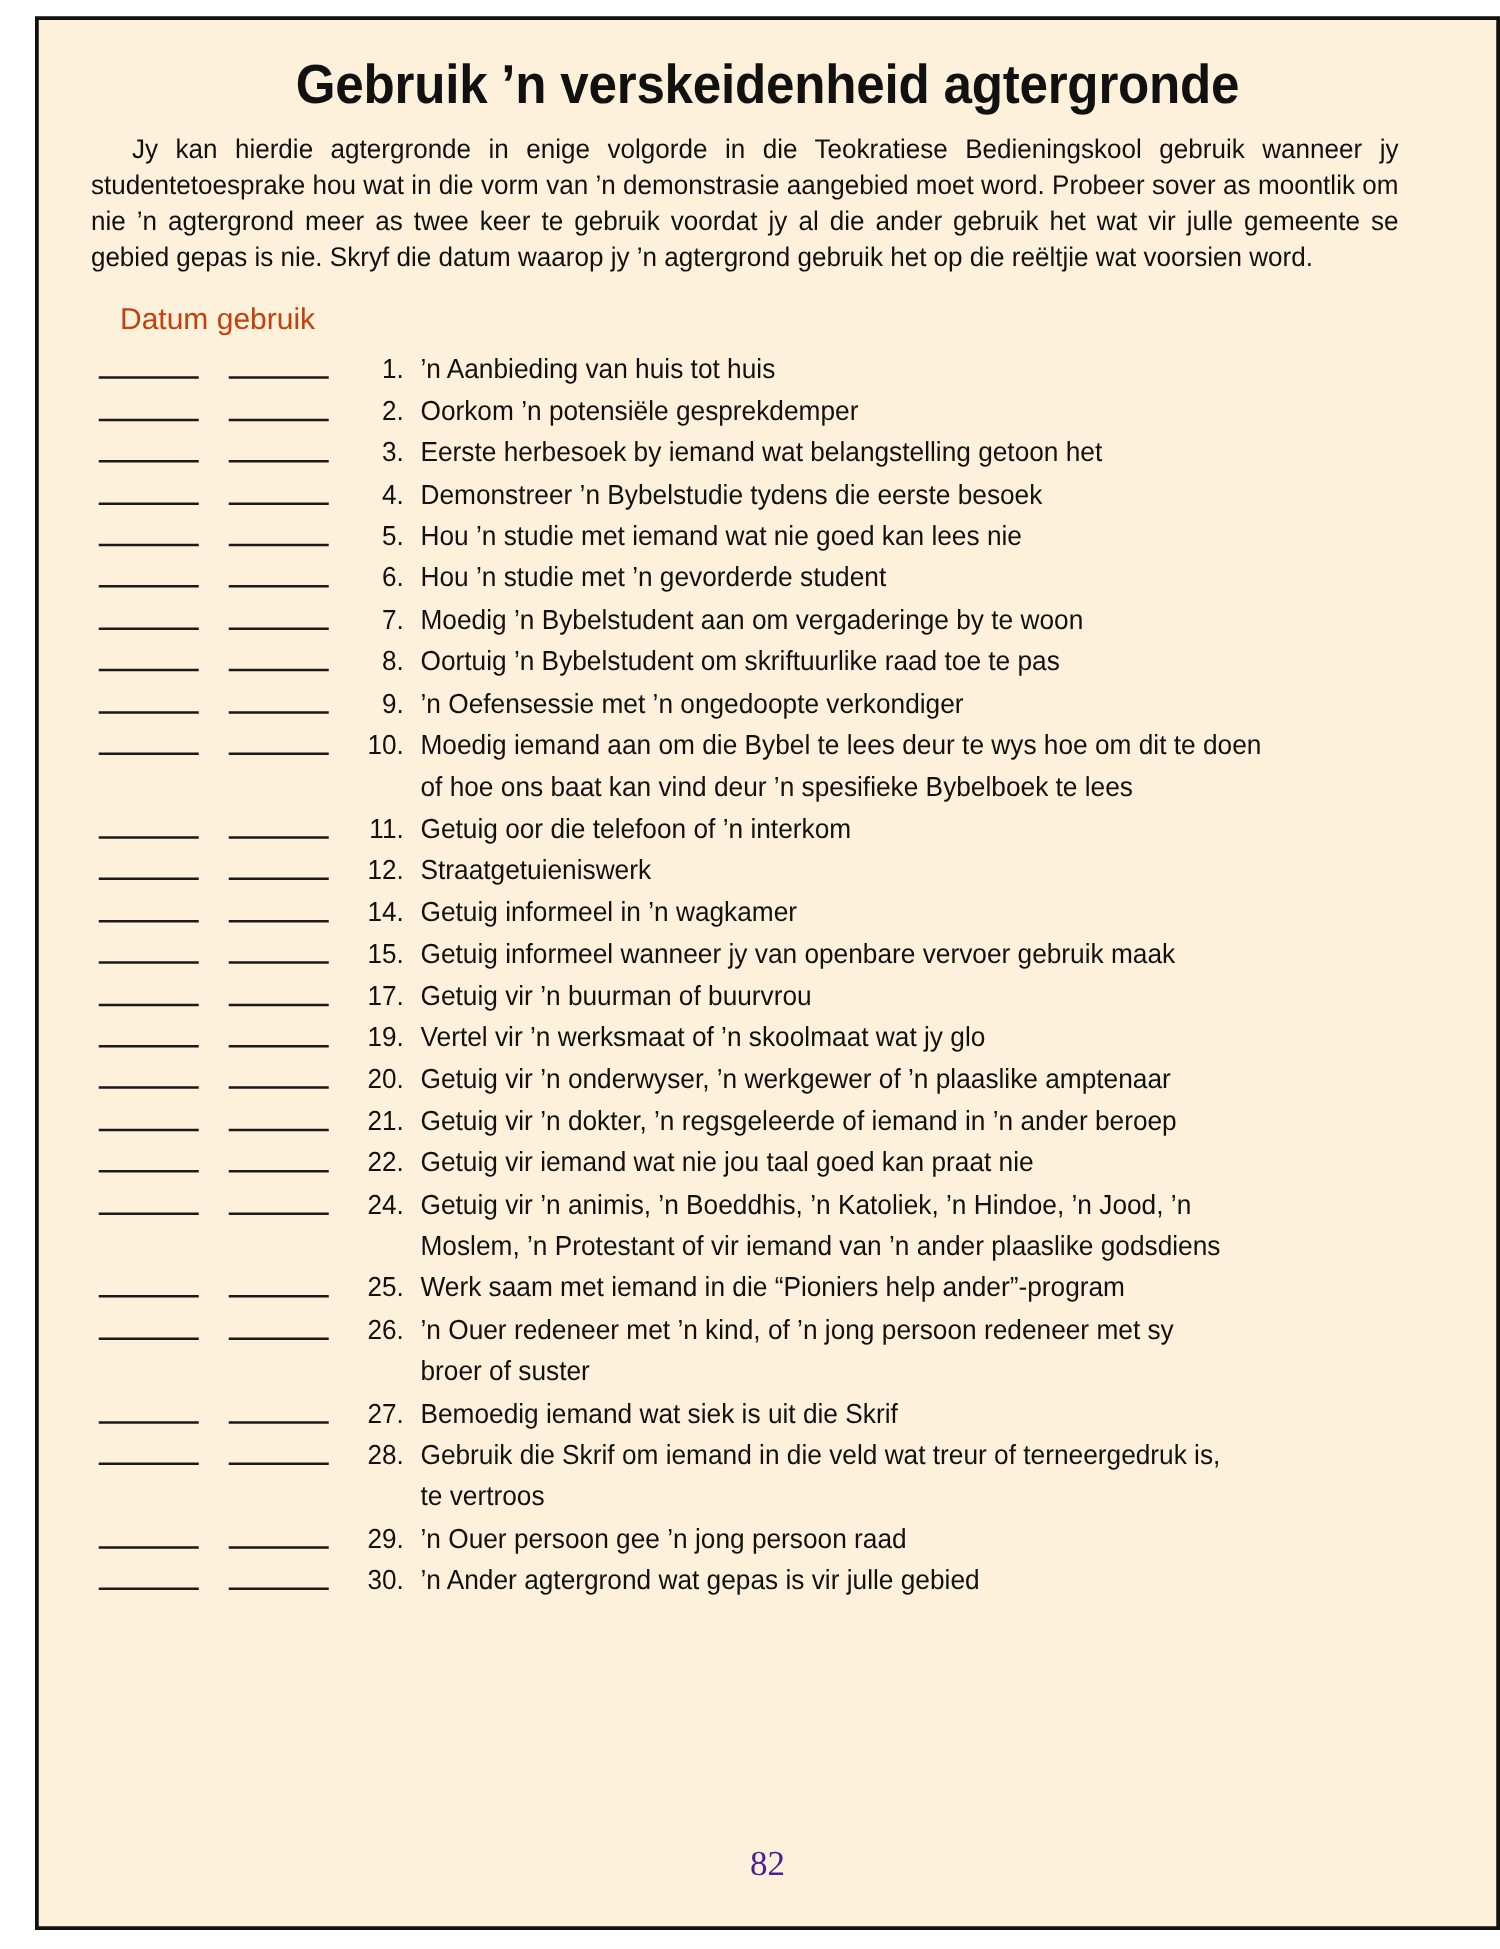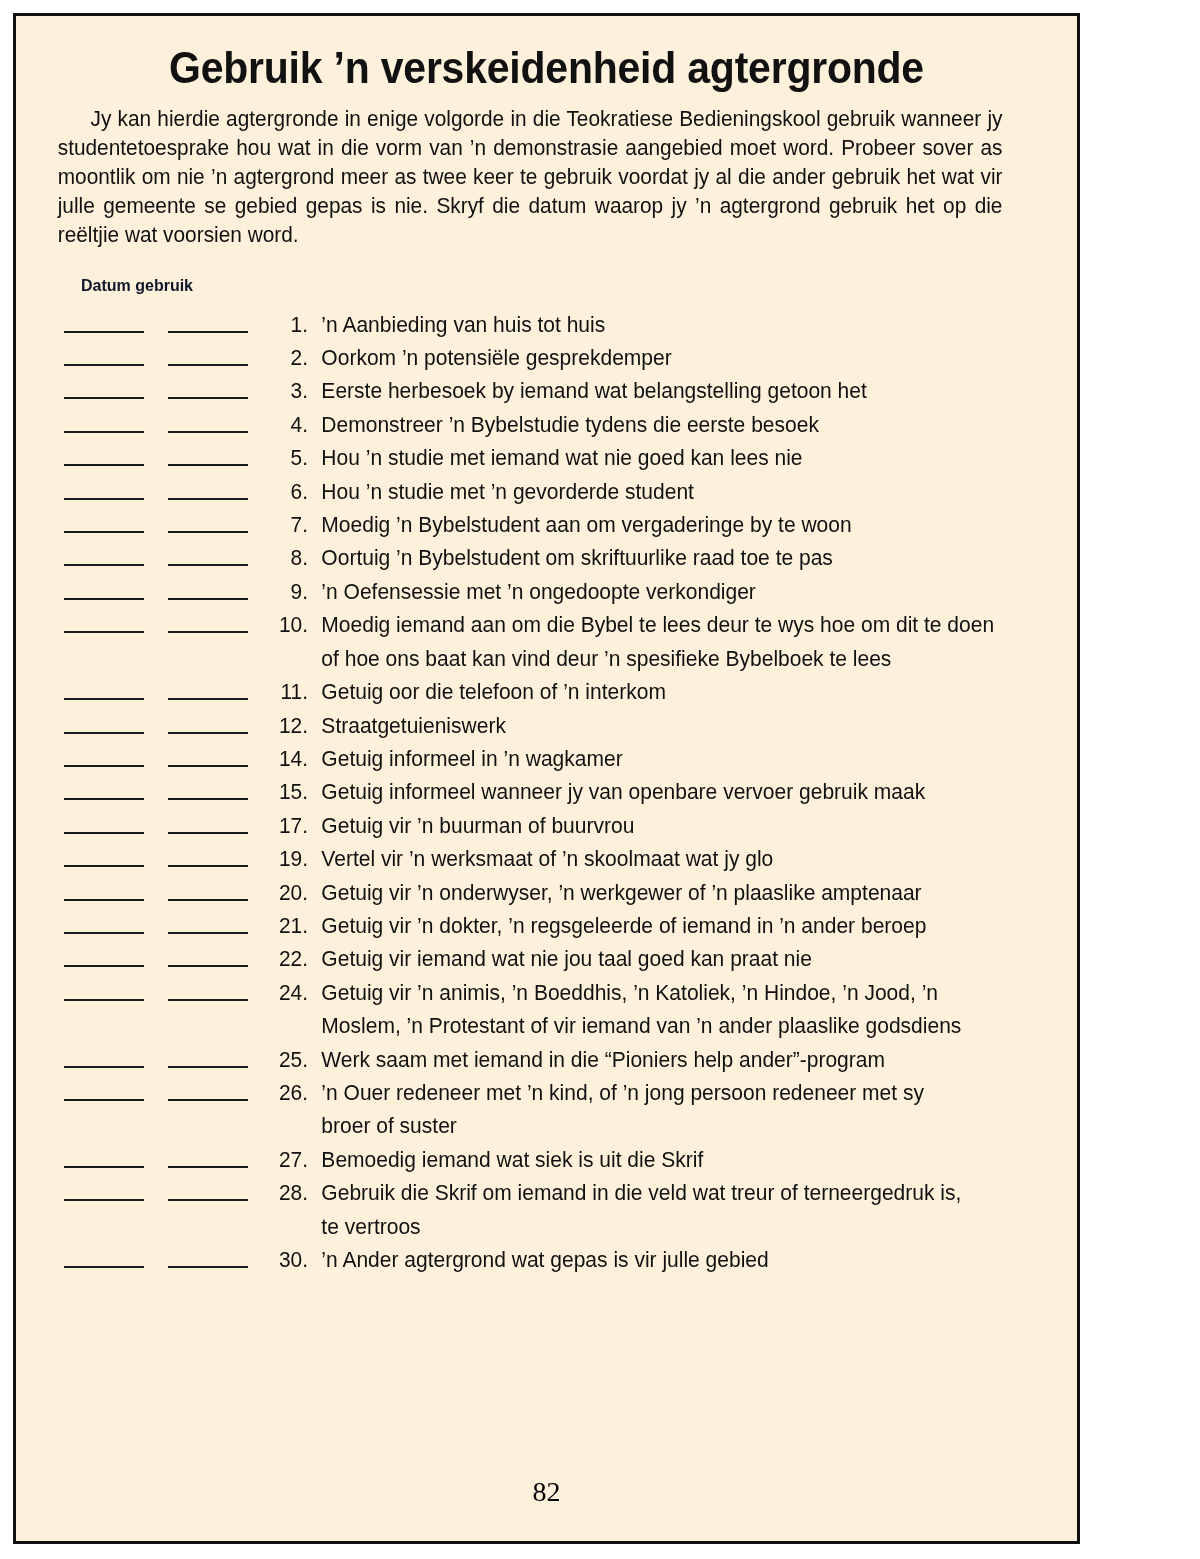--- a/index.html
+++ b/index.html
@@ -10,23 +10,23 @@
     width: 1200px;
     height: 1559px;
     background: #ffffff;
     font-family: "DejaVu Sans", sans-serif;
     overflow: hidden;
   }
 
   
   .page {
     position: absolute;
-    left: 13px;
+    left: 28px;
     top: 13px;
-    width: 1067px;
+    width: 1172px;
     height: 1531px;
     box-sizing: border-box;
     background: #fdf1dc;
     border: 3px solid #111111;
     overflow: hidden;
   }
   .page-inner {
     position: relative;
     width: 100%;
     height: 100%;
@@ -63,24 +63,23 @@
     transform: scaleX(0.965);
     transform-origin: left top;
     hyphens: manual;
   }
 
   
   .datum-header {
     margin: 24px 0 0 0;
     padding-left: 31px;
     font-family: "Liberation Sans", sans-serif;
-    font-size: 16px;
+    font-size: 24px;
     line-height: 24px;
-    color: #0f172a;
-    font-weight: bold;
+    color: #c2410c;
   }
 
   
   .list {
     margin: 10px 0 0 0;
     padding: 0;
     list-style: none;
   }
   .row {
     display: flex;
@@ -130,21 +129,21 @@
 
   
   .page-number {
     position: absolute;
     left: 0;
     right: 0;
     bottom: 33px;
     text-align: center;
     font-family: "Liberation Serif", "DejaVu Serif", serif;
     font-size: 28px;
-    color: #000000;
+    color: #4c1d95;
   }
 </style>
 </head>
 <body>
 
 <div class="page">
   <div class="page-inner">
 
     <h1 class="title">Gebruik ’n verskeidenheid agtergronde</h1>
 
@@ -343,20 +342,28 @@
             <span class="blank-line"></span>
           </div>
           <div class="num">28.</div>
           <div class="item-text"><span>Gebruik die Skrif om iemand in die veld wat treur of terneergedruk is,</span><span class="cont">te vertroos</span></div>
         </li>
         <li class="row">
           <div class="blanks">
             <span class="blank-line"></span>
             <span class="blank-line"></span>
           </div>
+          <div class="num">29.</div>
+          <div class="item-text"><span>’n Ouer persoon gee ’n jong persoon raad</span></div>
+        </li>
+        <li class="row">
+          <div class="blanks">
+            <span class="blank-line"></span>
+            <span class="blank-line"></span>
+          </div>
           <div class="num">30.</div>
           <div class="item-text"><span>’n Ander agtergrond wat gepas is vir julle gebied</span></div>
         </li>
       </ul>
 
     <div class="page-number">82</div>
 
   </div>
 </div>
 

